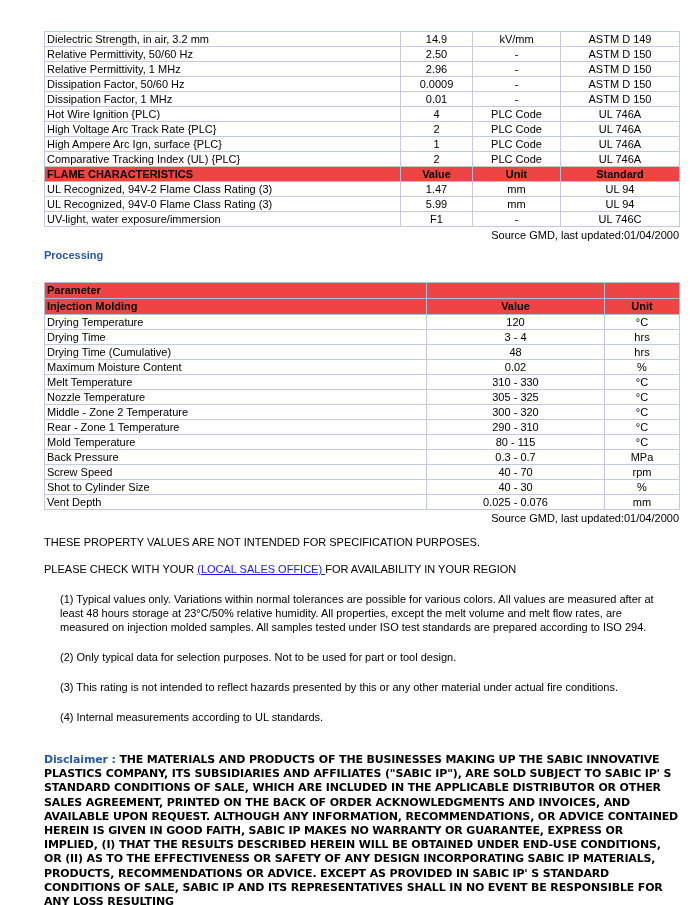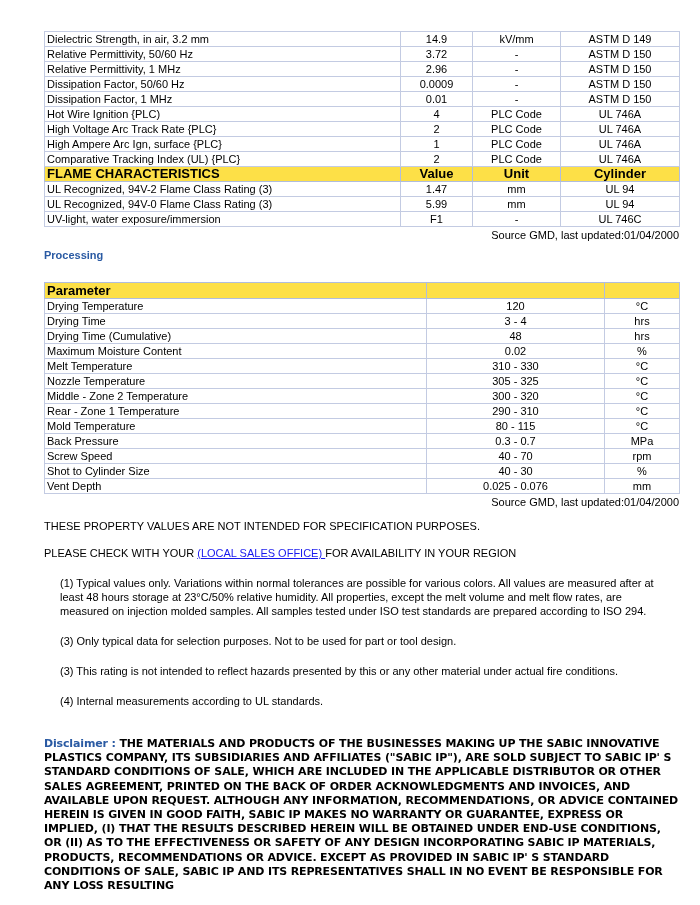--- a/index.html
+++ b/index.html
@@ -3,21 +3,21 @@
 <meta charset="utf-8">
 <style>
   html, body { margin: 0; padding: 0; background: #ffffff; }
   body { width: 700px; height: 905px; position: relative; overflow: hidden;
          font-family: "Liberation Sans", sans-serif; font-size: 11px; color: #000; }
   .wrap { position: absolute; left: 44px; top: 31px; width: 635px; }
   table { border-collapse: collapse; width: 635px; table-layout: fixed; }
   td { border: 1px solid #c3cbe2; padding: 0 2px; height: 14px; line-height: 14px;
        font-size: 11px; white-space: nowrap; overflow: hidden; }
   td.c { text-align: center; }
-  tr.hdr td { background: #fde047; font-weight: bold; font-size: 13px;
+  tr.hdr td { background: #ef4444; font-weight: bold; font-size: 11px;
               border-color: #b0bddd; }
   .source { text-align: right; font-size: 11px; height: 17px; line-height: 17px; }
   .section-title { color: #2a5aa3; font-weight: bold; font-size: 11px; margin-top: 2px; height: 18px; line-height: 18px; }
   .t2 { margin-top: 18px; }
   .t2 tr.hdr td { height: 14px; line-height: 15px; }
   .notice { font-size: 11px; margin: 0; line-height: 14px; }
   .link { color: #1a1aee; text-decoration: underline; }
   .notes { font-size: 11px; line-height: 14px; margin-top: 14px; }
   .notes div { margin: 16px; }
   .disclaimer { margin-top: 29px; font-weight: bold; font-size: 11px; line-height: 14.2px;
@@ -38,21 +38,21 @@
     </colgroup>
     <tbody id="props-body">
         <tr>
           <td>Dielectric Strength, in air, 3.2 mm</td>
           <td class="c">14.9</td>
           <td class="c">kV/mm</td>
           <td class="c">ASTM D 149</td>
         </tr>
         <tr>
           <td>Relative Permittivity, 50/60 Hz</td>
-          <td class="c">3.72</td>
+          <td class="c">2.50</td>
           <td class="c">-</td>
           <td class="c">ASTM D 150</td>
         </tr>
         <tr>
           <td>Relative Permittivity, 1 MHz</td>
           <td class="c">2.96</td>
           <td class="c">-</td>
           <td class="c">ASTM D 150</td>
         </tr>
         <tr>
@@ -88,21 +88,21 @@
         <tr>
           <td>Comparative Tracking Index (UL) {PLC}</td>
           <td class="c">2</td>
           <td class="c">PLC Code</td>
           <td class="c">UL 746A</td>
         </tr>
         <tr class="hdr">
           <td>FLAME CHARACTERISTICS</td>
           <td class="c">Value</td>
           <td class="c">Unit</td>
-          <td class="c">Cylinder</td>
+          <td class="c">Standard</td>
         </tr>
         <tr>
           <td>UL Recognized, 94V-2 Flame Class Rating (3)</td>
           <td class="c">1.47</td>
           <td class="c">mm</td>
           <td class="c">UL 94</td>
         </tr>
         <tr>
           <td>UL Recognized, 94V-0 Flame Class Rating (3)</td>
           <td class="c">5.99</td>
@@ -126,20 +126,25 @@
       <col style="width:382px">
         <col style="width:178px">
         <col style="width:75px">
     </colgroup>
     <tbody id="proc-body">
       <tr class="hdr">
         <td>Parameter</td>
         <td></td>
           <td></td>
       </tr>
+      <tr class="hdr">
+        <td>Injection Molding</td>
+        <td class="c">Value</td>
+        <td class="c">Unit</td>
+      </tr>
     <tr>
           <td>Drying Temperature</td>
           <td class="c">120</td>
           <td class="c">°C</td>
         </tr>
         <tr>
           <td>Drying Time</td>
           <td class="c">3 - 4</td>
           <td class="c">hrs</td>
         </tr>
@@ -202,21 +207,21 @@
   </table>
   <div class="source">Source GMD, last updated:01/04/2000</div>
 
   <p class="notice" style="margin-top:8px;">THESE PROPERTY VALUES ARE NOT INTENDED FOR SPECIFICATION PURPOSES.</p>
   <p class="notice" style="margin-top:13px;">
     <span>PLEASE CHECK WITH YOUR </span><a class="link">(LOCAL SALES OFFICE) </a><span>FOR AVAILABILITY IN YOUR REGION</span>
   </p>
 
   <div class="notes">
     <div>(1) Typical values only. Variations within normal tolerances are possible for various colors. All values are measured after at least 48 hours storage at 23°C/50% relative humidity. All properties, except the melt volume and melt flow rates, are measured on injection molded samples. All samples tested under ISO test standards are prepared according to ISO 294.</div>
-    <div>(3) Only typical data for selection purposes. Not to be used for part or tool design.</div>
+    <div>(2) Only typical data for selection purposes. Not to be used for part or tool design.</div>
     <div>(3) This rating is not intended to reflect hazards presented by this or any other material under actual fire conditions.</div>
     <div>(4) Internal measurements according to UL standards.</div>
   </div>
 
   <div class="disclaimer">
     <span class="lbl">Disclaimer : </span><span>THE MATERIALS AND PRODUCTS OF THE BUSINESSES MAKING UP THE SABIC INNOVATIVE PLASTICS COMPANY, ITS SUBSIDIARIES AND AFFILIATES ("SABIC IP"), ARE SOLD SUBJECT TO SABIC IP' S STANDARD CONDITIONS OF SALE, WHICH ARE INCLUDED IN THE APPLICABLE DISTRIBUTOR OR OTHER SALES AGREEMENT, PRINTED ON THE BACK OF ORDER ACKNOWLEDGMENTS AND INVOICES, AND AVAILABLE UPON REQUEST. ALTHOUGH ANY INFORMATION, RECOMMENDATIONS, OR ADVICE CONTAINED HEREIN IS GIVEN IN GOOD FAITH, SABIC IP MAKES NO WARRANTY OR GUARANTEE, EXPRESS OR IMPLIED, (I) THAT THE RESULTS DESCRIBED HEREIN WILL BE OBTAINED UNDER END-USE CONDITIONS, OR (II) AS TO THE EFFECTIVENESS OR SAFETY OF ANY DESIGN INCORPORATING SABIC IP MATERIALS, PRODUCTS, RECOMMENDATIONS OR ADVICE. EXCEPT AS PROVIDED IN SABIC IP' S STANDARD CONDITIONS OF SALE, SABIC IP AND ITS REPRESENTATIVES SHALL IN NO EVENT BE RESPONSIBLE FOR ANY LOSS RESULTING</span>
   </div>
 </div>
 
 </body></html>

